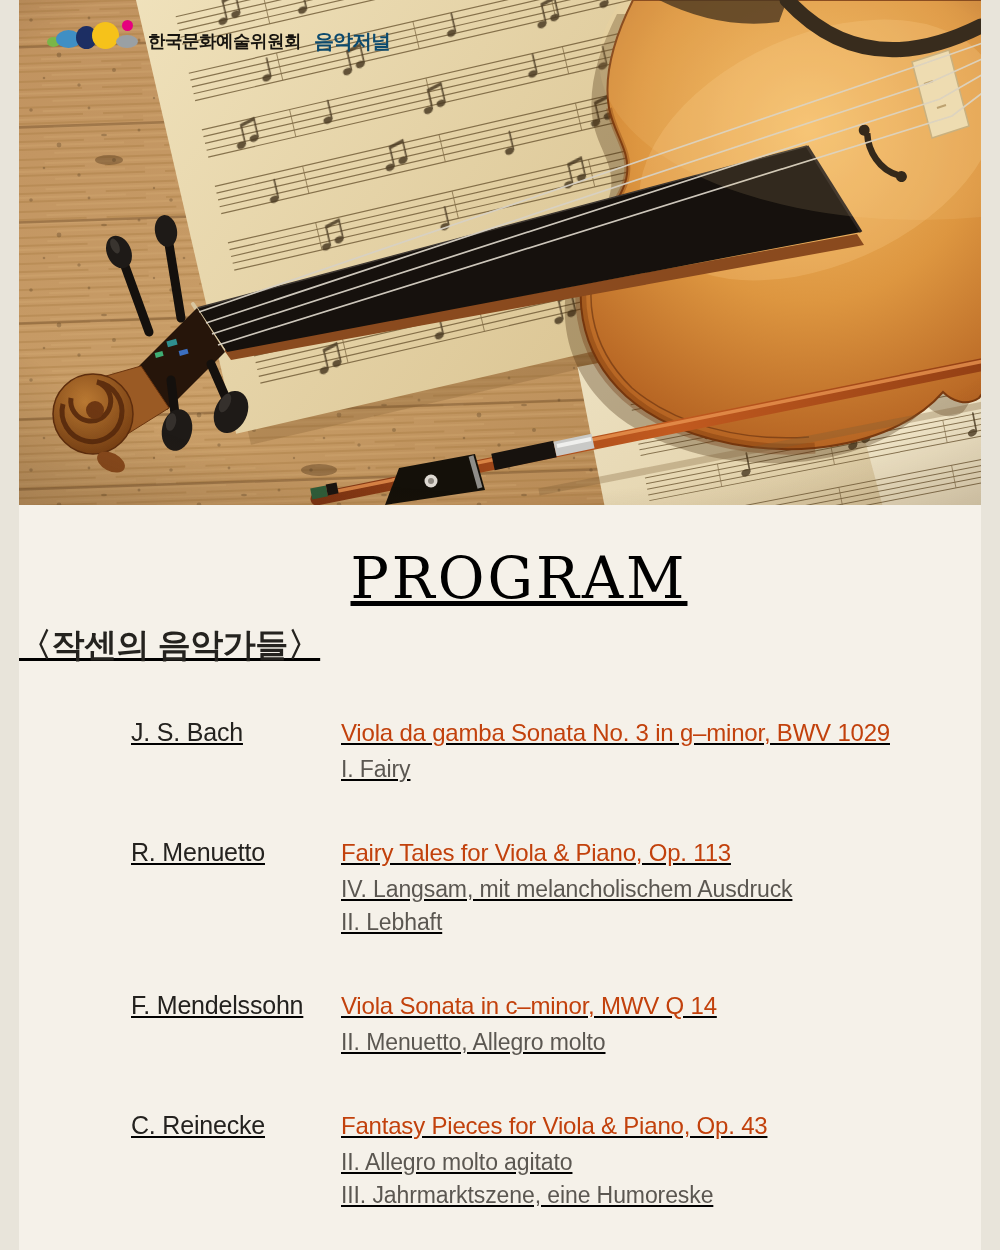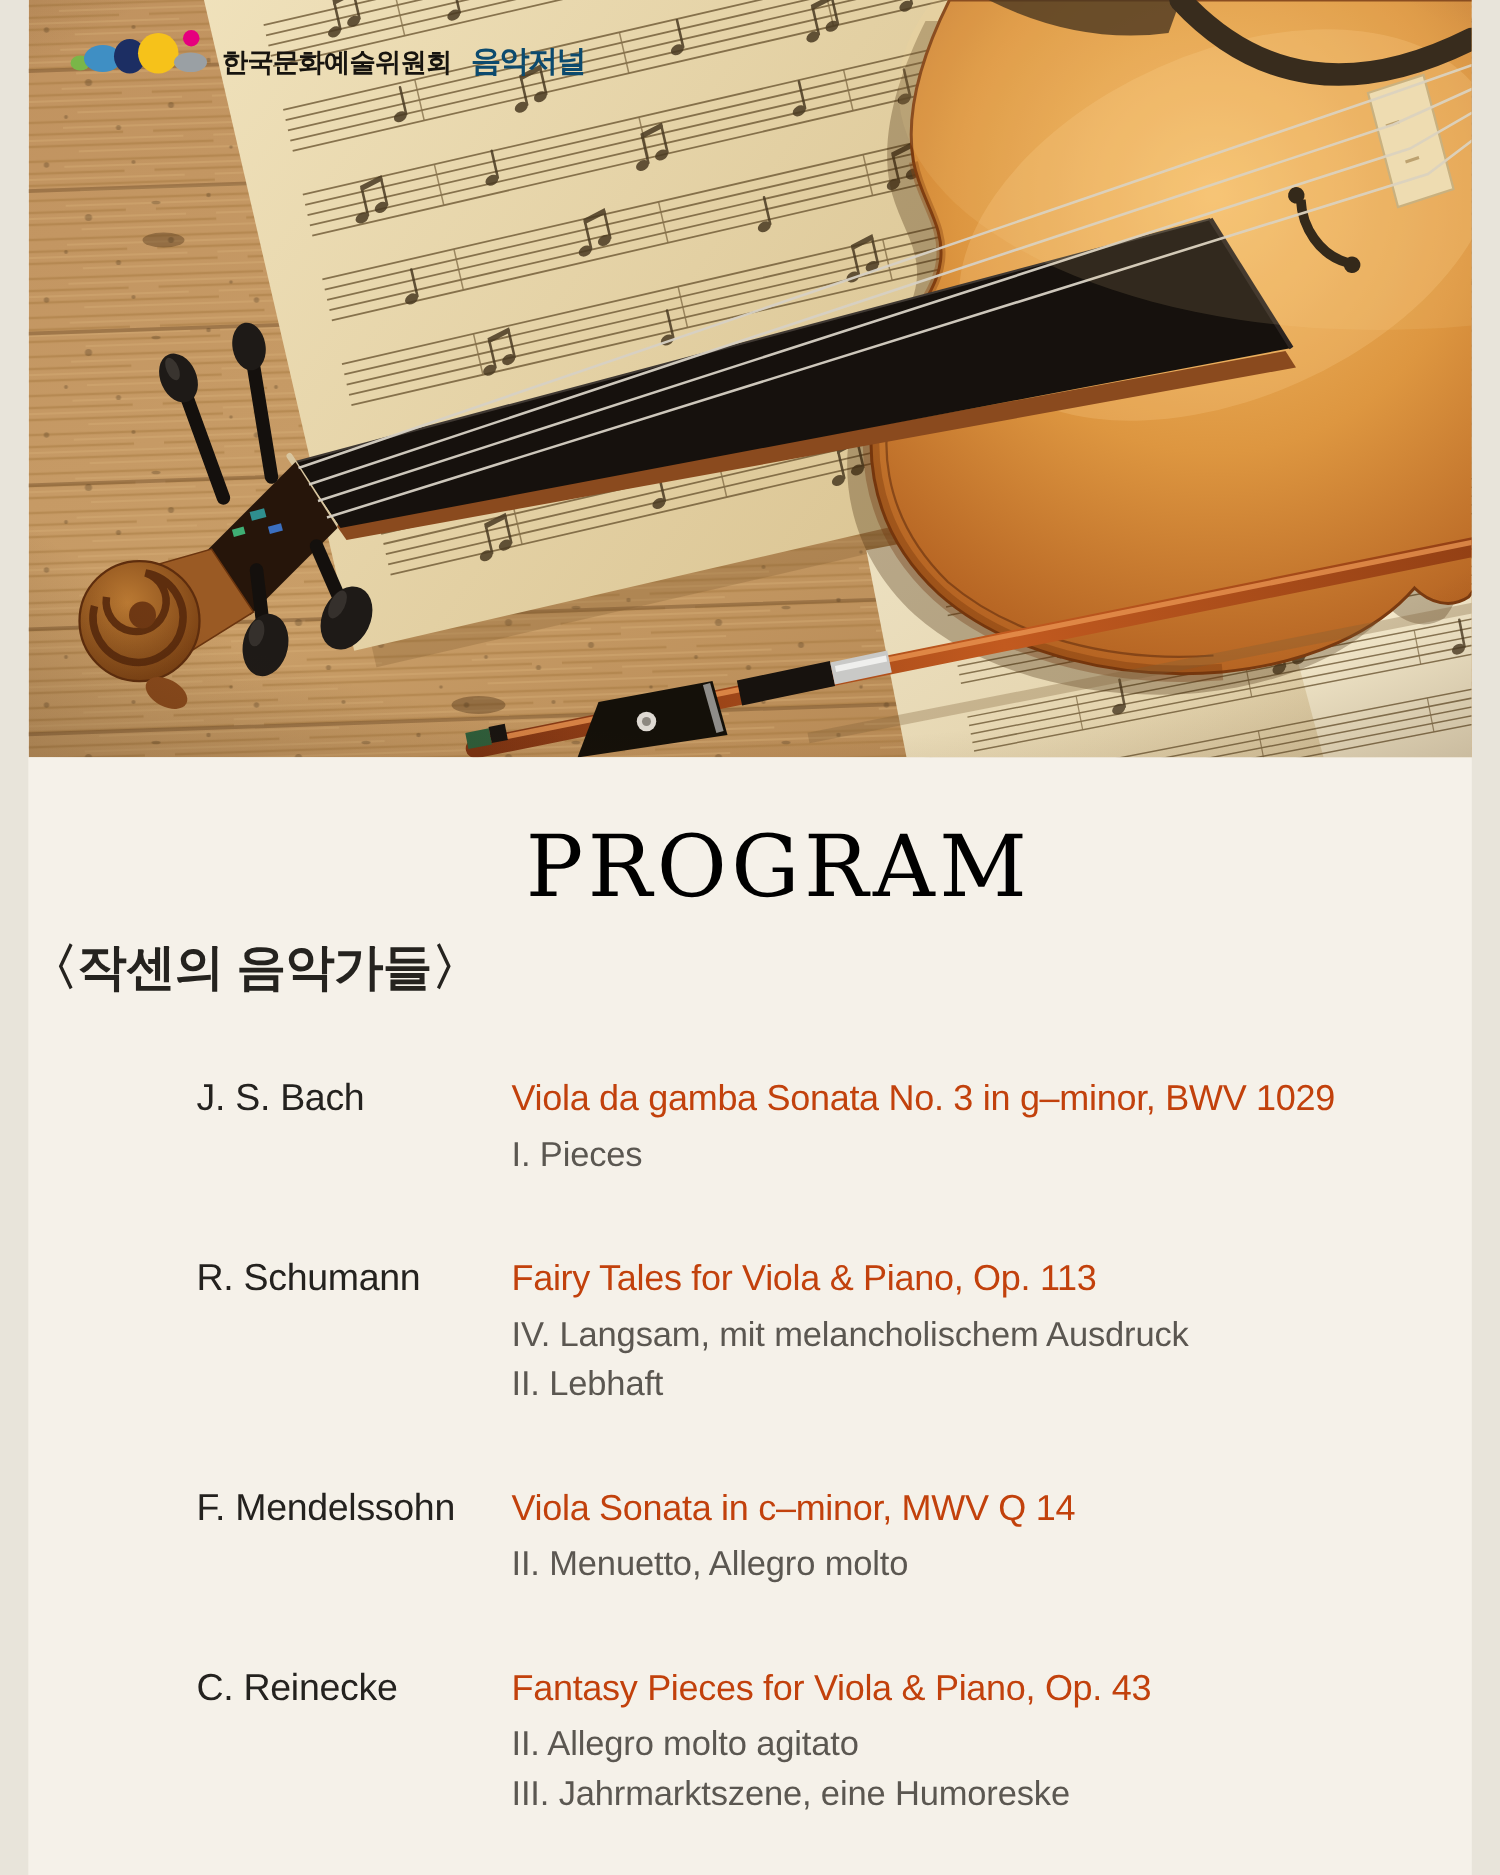--- a/index.html
+++ b/index.html
@@ -1,19 +1,20 @@
 <!DOCTYPE html>
 <html><head>
 <meta charset="utf-8">
 <style>
   html,body{margin:0;padding:0;background:#e8e4da;}
   .poster{
     position:relative;width:962px;height:1250px;margin:0 auto;
     background:#f5f1e9;overflow:hidden;
     font-family:"Liberation Sans","DejaVu Sans",sans-serif;
+    text-decoration:underline;
   }
   
   .hero{position:relative;width:1000px;height:505px;overflow:hidden;}
   .hero svg{position:absolute;left:0;top:0;width:100%;height:100%;display:block;}
   
   .logo{position:absolute;left:26px;top:20px;display:flex;align-items:flex-end;gap:13px;}
   .logo-dots{position:relative;width:90px;height:36px;flex:0 0 auto;}
   .logo-dots span{position:absolute;border-radius:50%;}
   .dot-green {left:2px; top:17px;width:13px;height:10px;}
   .dot-blue  {left:11px;top:10px;width:25px;height:18px;}
@@ -303,27 +304,27 @@
     <h1 class="title" style="color: #000000;">PROGRAM</h1>
     <h2 class="subtitle" style="color: rgb(37, 35, 31);">〈작센의 음악가들〉</h2>
 
     <div class="list">
 
       <div class="item">
         <div class="composer">J. S. Bach</div>
         <div>
           <div class="work">Viola da gamba Sonata No. 3 in g–minor, BWV 1029</div>
           <div class="mvs">
-            <div class="mv">I. Pieces</div>
+            <div class="mv">I. Fairy</div>
           </div>
         </div>
       </div>
 
       <div class="item">
-        <div class="composer">R. Schumann</div>
+        <div class="composer">R. Menuetto</div>
         <div>
           <div class="work">Fairy Tales for Viola &amp; Piano, Op. 113</div>
           <div class="mvs">
             <div class="mv">IV. Langsam, mit melancholischem Ausdruck</div>
             <div class="mv">II. Lebhaft</div>
           </div>
         </div>
       </div>
 
       <div class="item">

